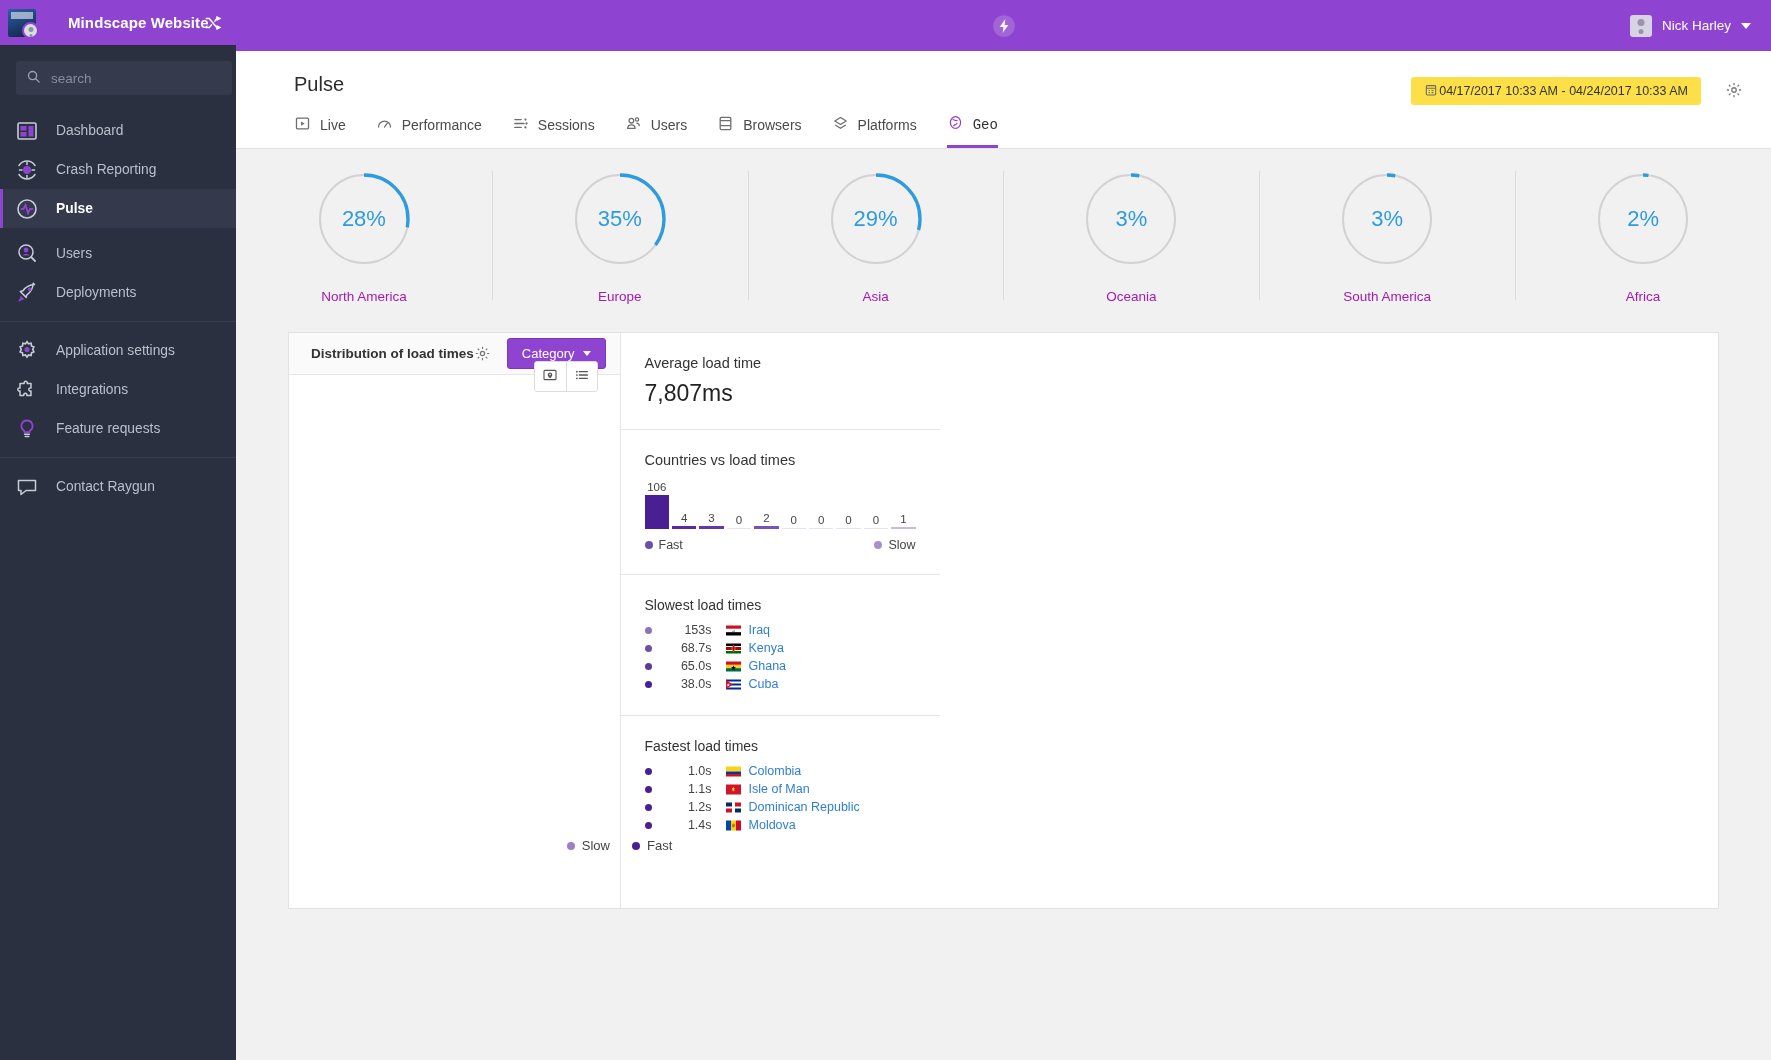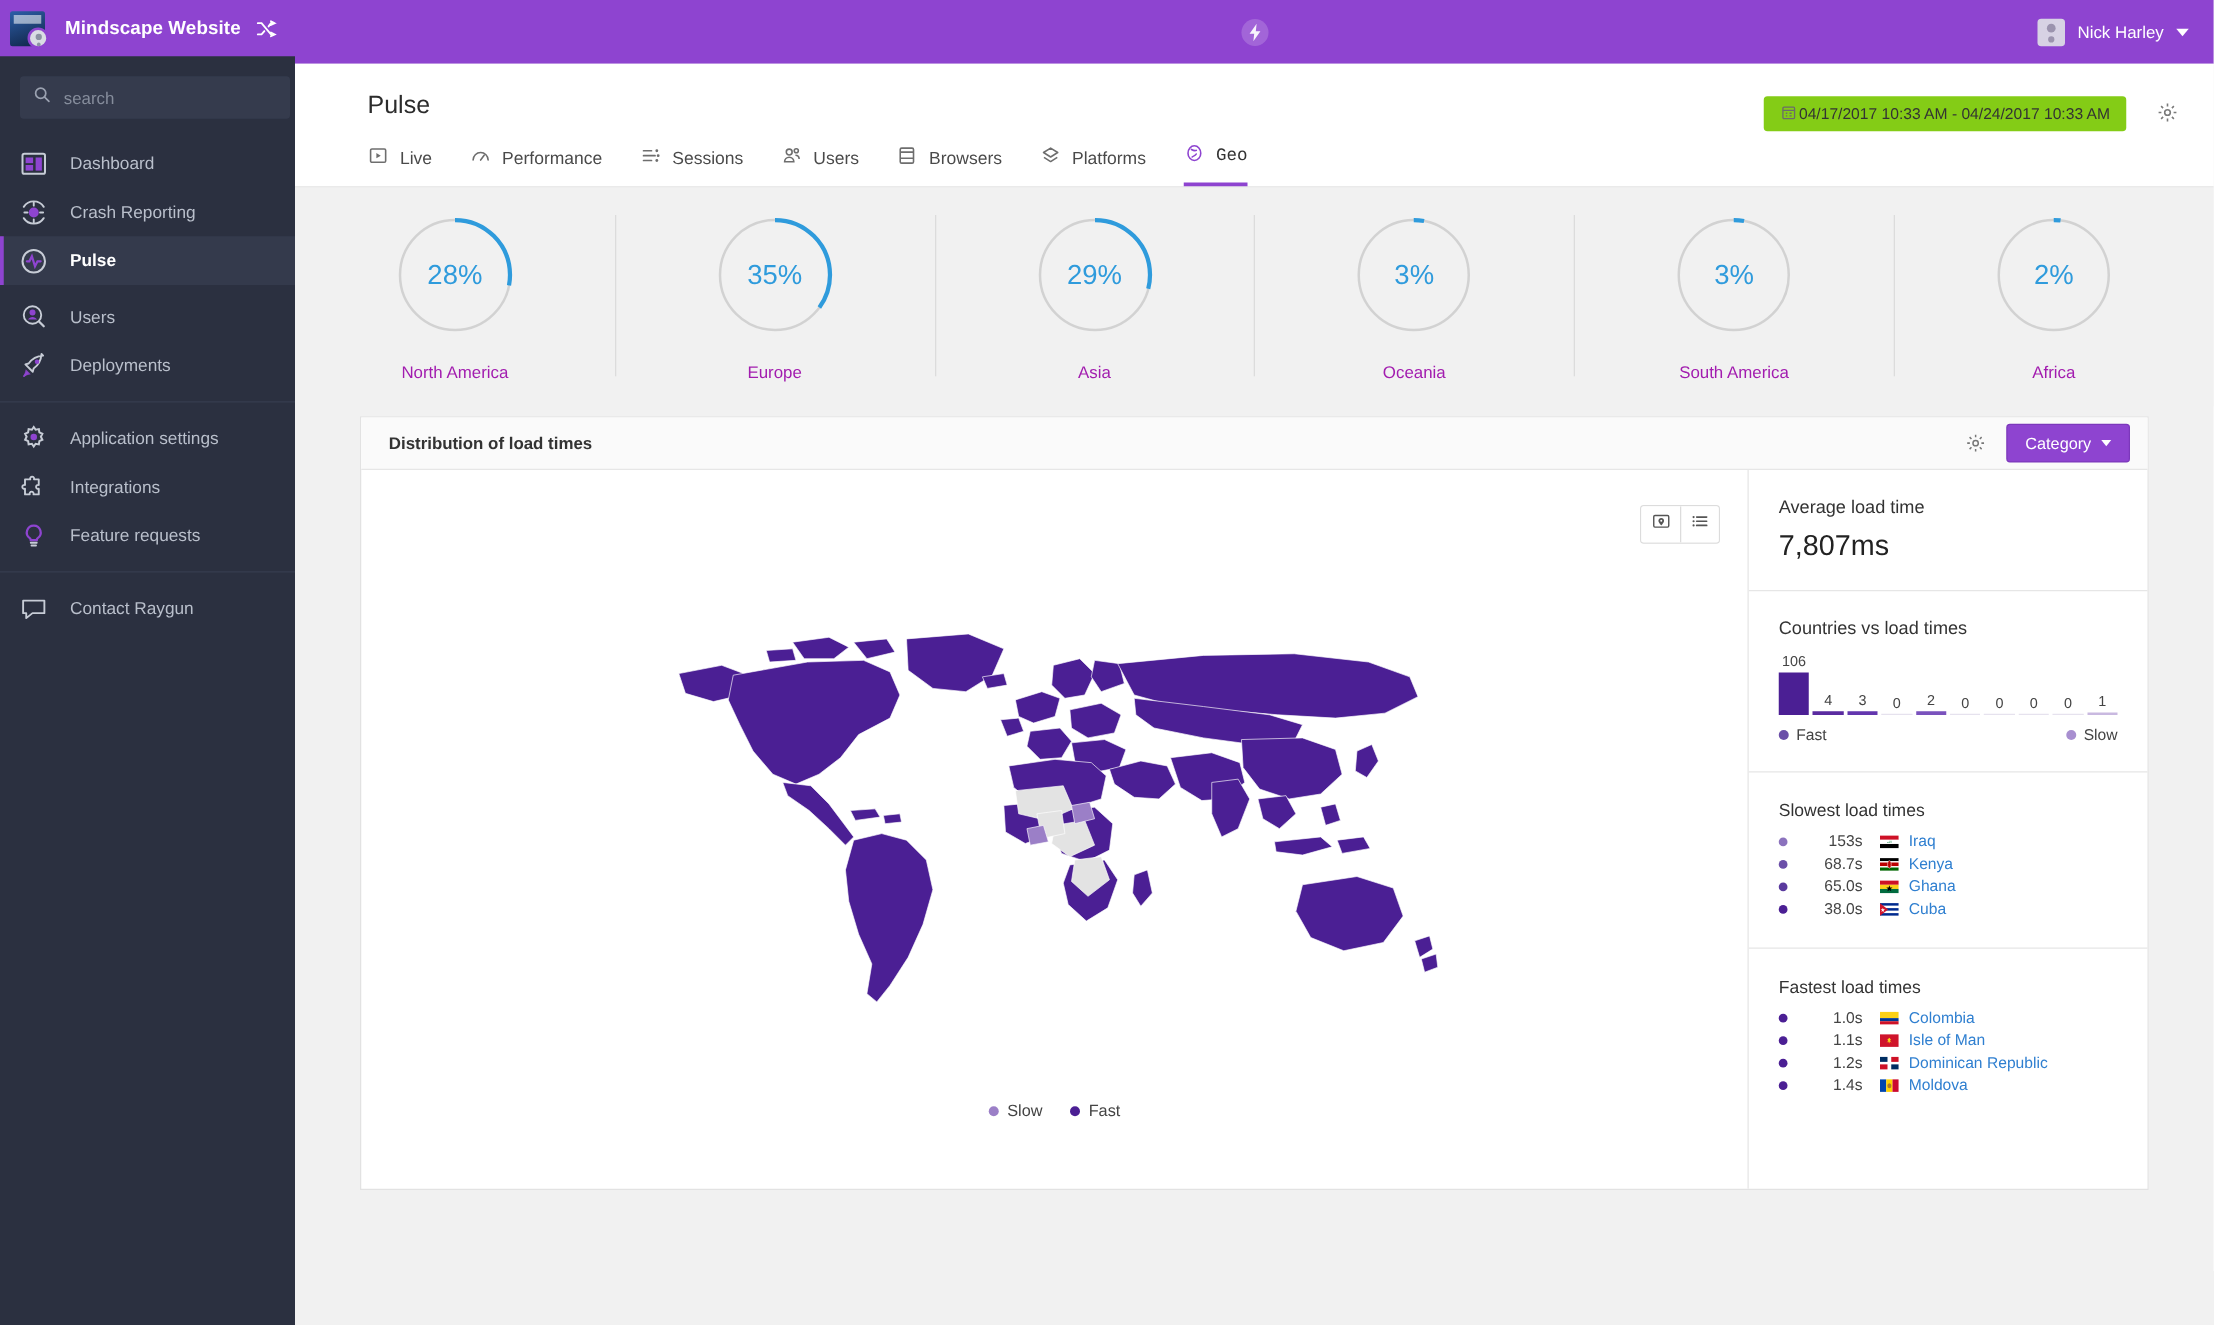--- a/index.html
+++ b/index.html
@@ -33,21 +33,21 @@
     position: absolute; left: 22px; top: 22px;
     width: 17px; height: 17px; border-radius: 50%;
     background: #d9dde4; border: 2px solid #8e44d0;
   }
   .brand-avatar::after{
     content:""; position:absolute; left:50%; top:3px; transform:translateX(-50%);
     width:5px; height:5px; border-radius:50%; background:#8b93a3;
     box-shadow: 0 6px 0 -1px #8b93a3;
   }
   .brand-name {
-    color:#fff; font-size:15px; font-weight:700; margin-left:16px; letter-spacing:.1px;
+    color:#fff; font-size:15px; font-weight:700; margin-left:32px; letter-spacing:.1px;
   }
   .brand-switch {
     position:absolute; right:14px; top:50%; transform:translateY(-50%);
     width:18px; height:18px; color:#fff;
   }
   .search-wrap { padding: 16px 4px 10px 16px; }
   .search-box {
     height: 34px; background:#353b4d; border-radius:3px;
     display:flex; align-items:center; padding:0 10px;
   }
@@ -101,21 +101,21 @@
   }
   .user-name { color:#fff; font-size:13.5px; }
   .caret-down { width:0;height:0;border-left:5px solid transparent;border-right:5px solid transparent;border-top:6px solid #fff; }
 
   .page-head { background:#fff; padding:0 0 0 0; flex:0 0 auto; position:relative; }
   .page-title {
     font-size:20px; color:#2c2c2c; padding:22px 0 0 58px; font-weight:400;
   }
   .daterange {
     position:absolute; right:70px; top:26px;
-    background:#84cc16; border-radius:3px; height:28px;
+    background:#fde047; border-radius:3px; height:28px;
     display:flex; align-items:center; gap:1px; padding:0 13px; cursor:pointer;
   }
   .daterange svg{ width:14px; height:14px; color:#6b6b6b; }
   .daterange span{ font-size:12.5px; color:#333; }
   .gear-top { position:absolute; right:28px; top:30px; width:18px;height:18px;color:#7a7a7a;cursor:pointer; }
 
   .tabs { display:flex; align-items:flex-end; gap:30px; padding:18px 0 0 58px; }
   .tab {
     display:flex; align-items:center; gap:9px; padding-bottom:10px;
     font-size:14px; color:#4a4a4a; cursor:pointer; position:relative; border-bottom:3px solid transparent;
@@ -140,21 +140,21 @@
   .donut svg { width:104px; height:104px; transform:rotate(-90deg); }
   .donut .pct {
     position:absolute; inset:0; display:flex; align-items:center; justify-content:center;
     font-size:22px; color:#2f9bdc;
   }
   .donut-label { margin-top:18px; font-size:13.5px; color:#a21caf; }
 
   
   .card {
     margin:8px 52px 0 52px; background:#fff; border:1px solid #e2e2e2;
-    display:flex; flex-direction:column; flex:0 0 auto;
+    display:flex; flex-direction:row; flex:0 0 auto;
   }
   .card-head {
     height:42px; background:#fafafa; border-bottom:1px solid #e6e6e6;
     display:flex; align-items:center; padding:0 14px 0 22px;
   }
   .card-title { font-size:13.5px; font-weight:700; color:#333; }
   .card-head-right { margin-left:auto; display:flex; align-items:center; gap:16px; }
   .card-gear { width:17px; height:17px; color:#777; cursor:pointer; }
   .btn-category {
     background:#8e44d0; color:#fff; border:1px solid #7c38bb; border-radius:3px;

